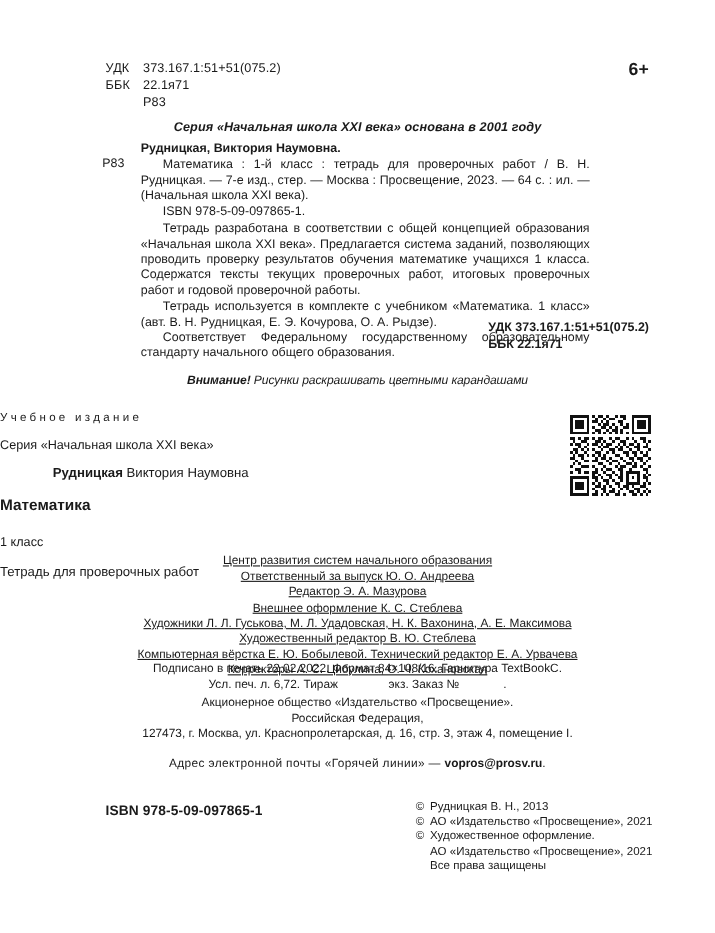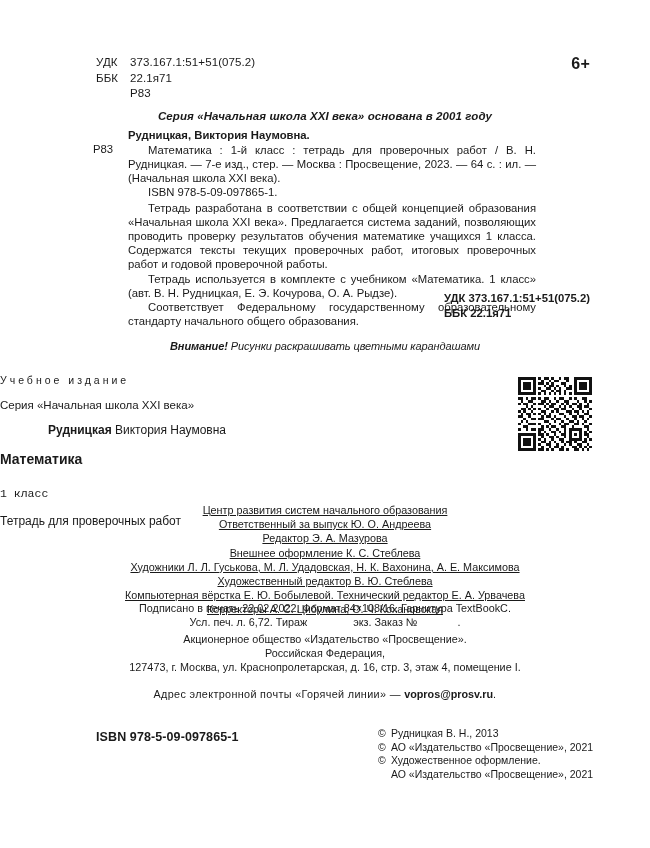--- a/index.html
+++ b/index.html
@@ -145,21 +145,20 @@
   }
   .imp-author b { font-weight: bold; padding-left: 48px; }
   .imp-title {
     font-size: 14px;
     font-weight: bold;
     margin-bottom: 20px;
   }
   .imp-grade {
     font-size: 11.5px;
     margin-bottom: 14px;
-    font-family: Liberation Mono, monospace;
   }
   .imp-subtitle {
     font-size: 12px;
     margin-bottom: 0;
   }
 
   
   .qr {
     position: absolute;
     right: 58px;
@@ -559,15 +558,16 @@
     <span>Адрес электронной почты «Горячей линии» — </span><b>vopros@prosv.ru</b><span>.</span>
   </div>
 
   <div class="isbn-bottom">ISBN 978-5-09-097865-1</div>
 
   <div class="copyright">
     <div><span class="cp-sym">©</span><span>Рудницкая В. Н., 2013</span></div>
     <div><span class="cp-sym">©</span><span>АО «Издательство «Просвещение», 2021</span></div>
     <div><span class="cp-sym">©</span><span>Художественное оформление.</span></div>
     <div class="cp-indent"><span>АО «Издательство «Просвещение», 2021</span></div>
+    <div class="cp-indent"><span>Все права защищены</span></div>
   </div>
 
 </div>
 
 </body></html>

